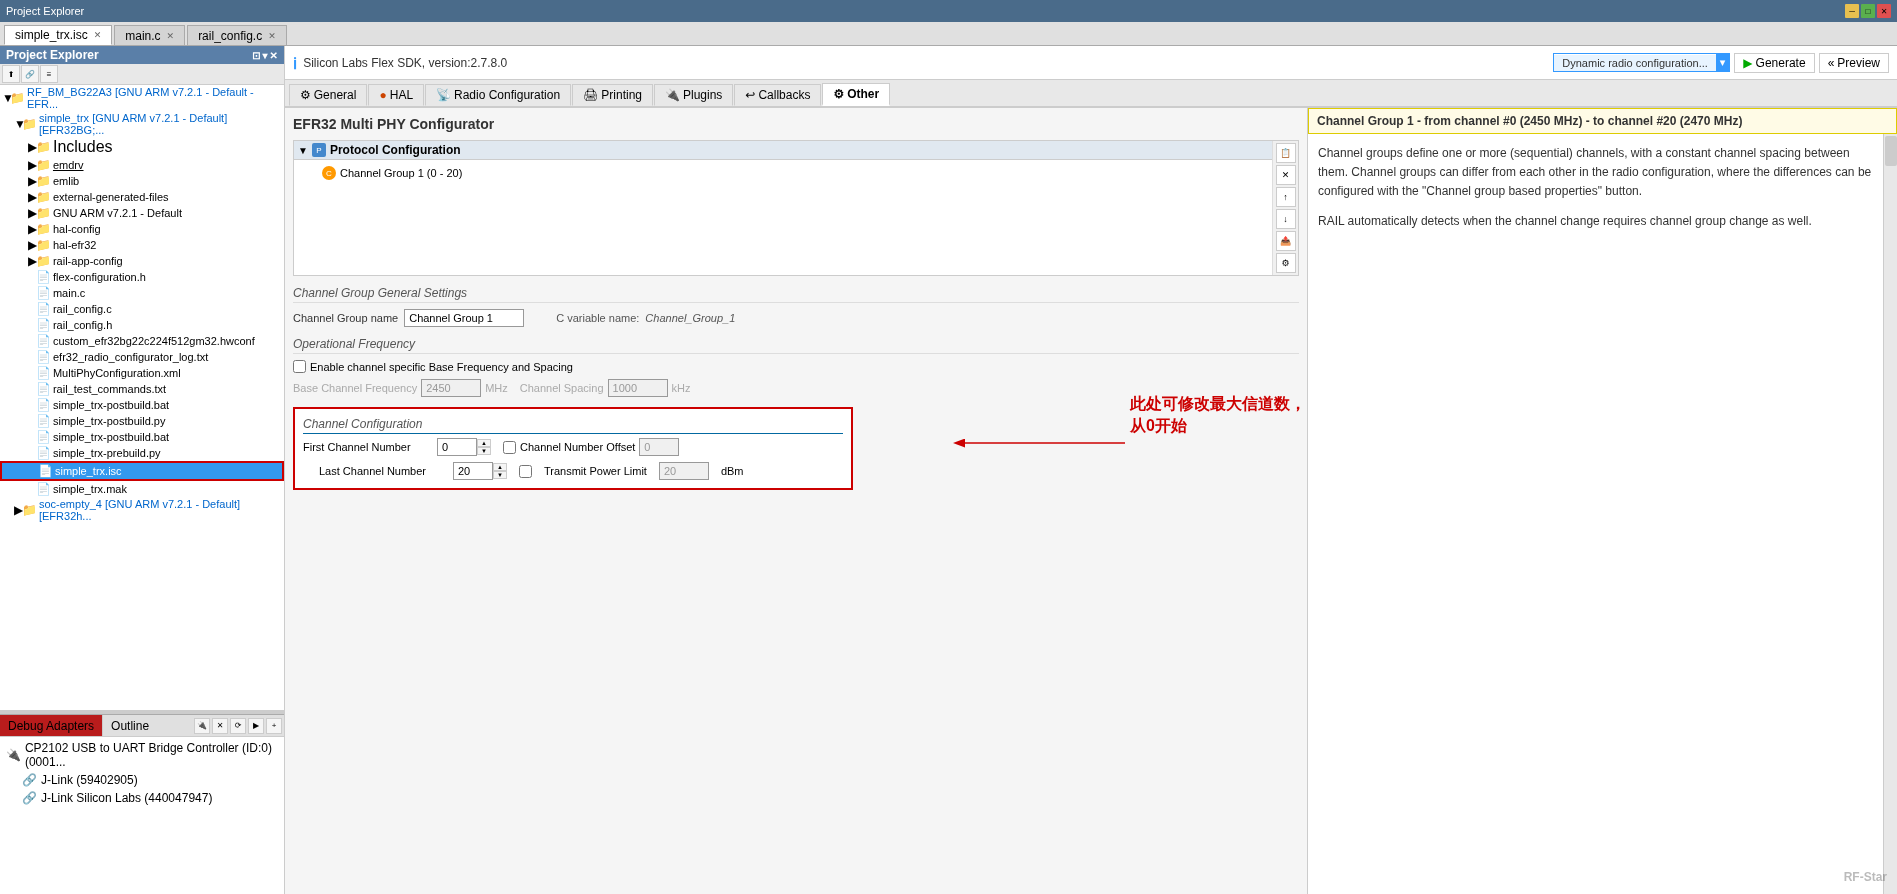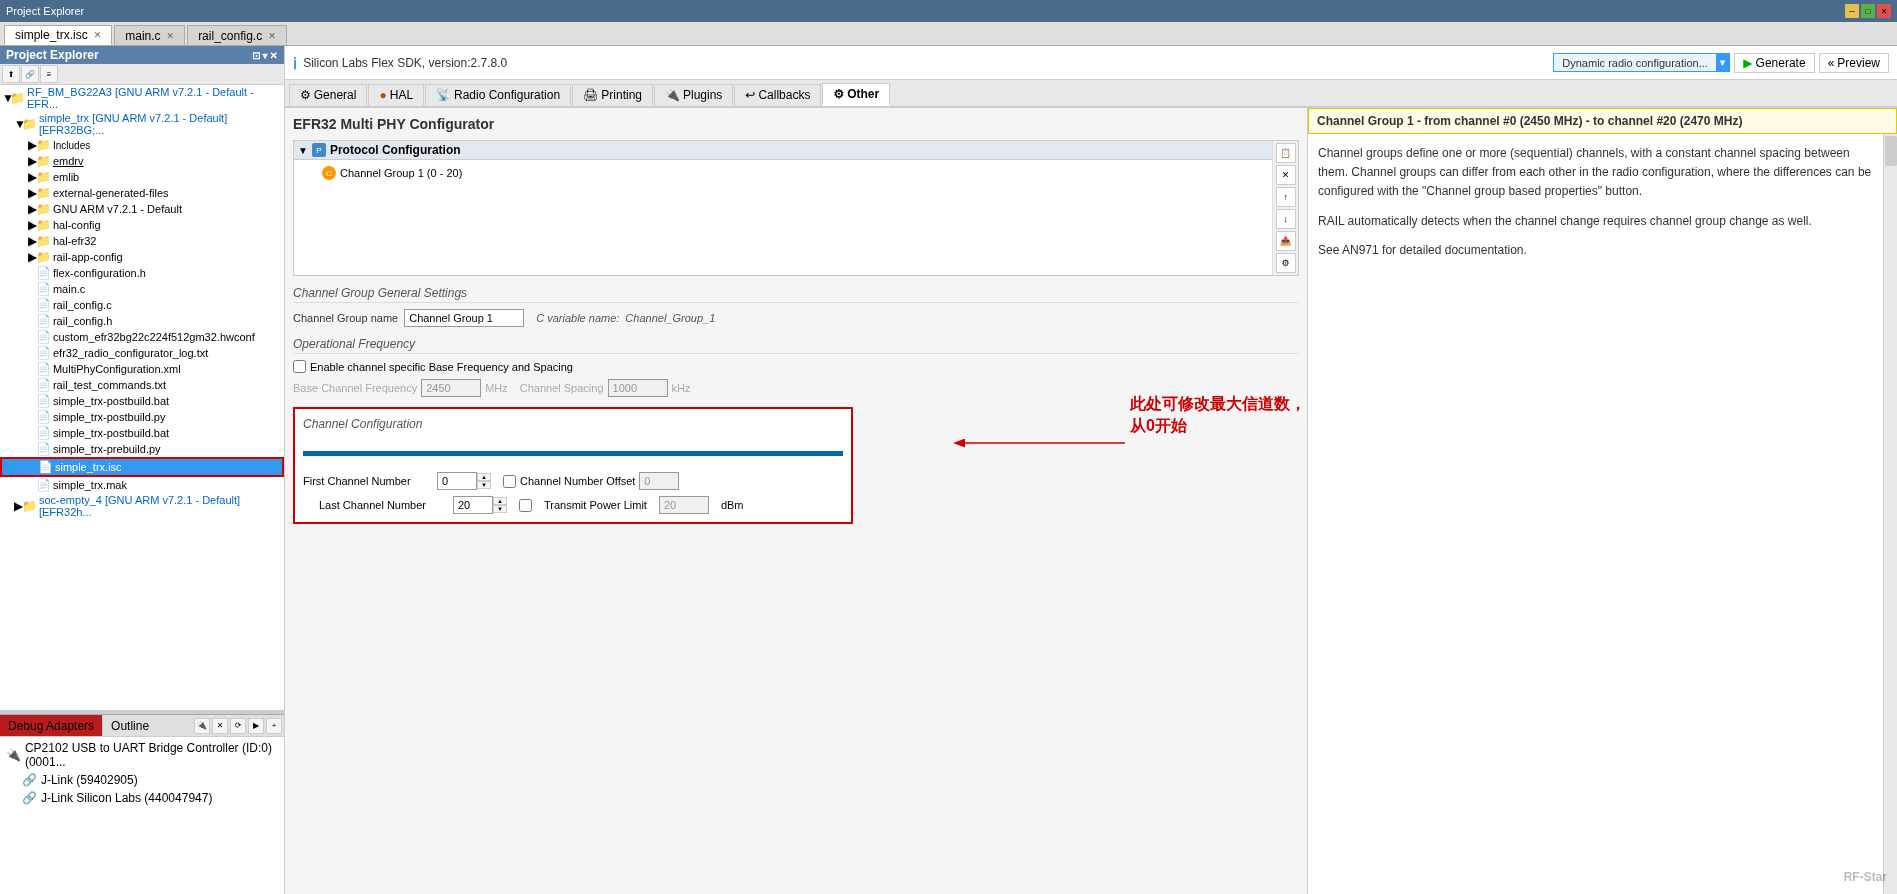--- a/index.html
+++ b/index.html
@@ -63,21 +63,21 @@
 
         <div style="display:flex;align-items:center;padding:1px 2px;padding-left:14px;cursor:pointer;">
           <span style="width:8px; display:inline-block;">▼</span>
           <span style="color:#666; margin-right:2px;">📁</span>
           <span style="color:#0066cc; font-size:11px;">simple_trx [GNU ARM v7.2.1 - Default] [EFR32BG;...</span>
         </div>
 
         <div style="display:flex;align-items:center;padding:1px 2px;padding-left:28px;cursor:pointer;">
           <span style="width:8px; display:inline-block;">▶</span>
           <span style="color:#666; margin-right:2px;">📁</span>
-          <span style="font-size:10px;">Includes</span>
+          <span style="font-size:16px;">Includes</span>
         </div>
         <div style="display:flex;align-items:center;padding:1px 2px;padding-left:28px;cursor:pointer;">
           <span style="width:8px; display:inline-block;">▶</span>
           <span style="color:#666; margin-right:2px;">📁</span>
           <span style="font-size:11px;text-decoration:underline;">emdrv</span>
         </div>
         <div style="display:flex;align-items:center;padding:1px 2px;padding-left:28px;cursor:pointer;">
           <span style="width:8px; display:inline-block;">▶</span>
           <span style="color:#666; margin-right:2px;">📁</span>
           <span style="font-size:11px;">emlib</span>
@@ -314,21 +314,21 @@
 
           
           <div style="margin-bottom:10px;">
             <div style="font-size:12px; font-style:italic; color:#555; margin-bottom:6px; border-bottom:1px solid #ddd; padding-bottom:2px;">Channel Group General Settings</div>
             <div style="display:flex; align-items:center; gap:12px;">
               <div style="display:flex; align-items:center; gap:6px;">
                 <span style="font-size:11px; color:#333;">Channel Group name</span>
                 <input type="text" style="border: 1px solid rgb(153, 153, 153); padding: 2px 4px; font-size: 11px; width: 120px;" value="Channel Group 1">
               </div>
               <div style="display:flex; align-items:center; gap:6px;">
-                <span style="font-size:11px; color:#555; font-style:italic;">C variable name:</span>
+                <span style="font-size:11px; color:#555; margin-left:20px;">C variable name:</span>
                 <span style="font-size:11px; font-style:italic; color:#555;">Channel_Group_1</span>
               </div>
             </div>
           </div>
 
           
           <div style="margin-bottom:10px;">
             <div style="font-size:12px; font-style:italic; color:#555; margin-bottom:6px; border-bottom:1px solid #ddd; padding-bottom:2px;">Operational Frequency</div>
             <div style="display:flex; align-items:center; gap:4px; margin-bottom:6px;">
               <input type="checkbox" style="margin: 0px;">
@@ -343,21 +343,21 @@
               <div style="display:flex; align-items:center; gap:4px;">
                 <span style="font-size:11px; color:#aaa;">Channel Spacing</span>
                 <input type="text" value="1000" style="border: 1px solid rgb(153, 153, 153); padding: 2px 4px; font-size: 11px; width: 60px; background: rgb(240, 240, 240); color: rgb(153, 153, 153);" disabled="">
                 <span style="font-size:11px; color:#aaa;">kHz</span>
               </div>
             </div>
           </div>
 
           
           <div style="border:2px solid #cc0000; padding:8px; background:#fff; position:relative; display:inline-block; min-width:560px;">
-            <div style="font-size:12px; font-style:italic; color:#555; margin-bottom:16px; border-bottom:5px solid #0369a1; padding-bottom:20px;">Channel Configuration</div>
+            <div style="font-size:12px; font-style:italic; color:#555; margin-bottom:4px; border-bottom:1px solid #0369a1; padding-bottom:2px;">Channel Configuration</div>
             
             <div style="display:flex; align-items:center; gap:12px; margin-bottom:6px;">
               <div style="display:flex; align-items:center; gap:4px;">
                 <span style="font-size:11px; min-width:130px;">First Channel Number</span>
                 <div style="display:flex; align-items:center;">
                   <input type="text" value="0" style="border: 1px solid rgb(153, 153, 153); padding: 2px 4px; font-size: 11px; width: 40px;">
                   <div style="display:flex; flex-direction:column;">
                     <button style="width:14px;height:8px;padding:0;border:1px solid #ccc;background:#f5f5f5;cursor:pointer;font-size:6px;line-height:1;">▲</button>
                     <button style="width:14px;height:8px;padding:0;border:1px solid #ccc;background:#f5f5f5;cursor:pointer;font-size:6px;line-height:1;">▼</button>
                   </div>
@@ -409,21 +409,20 @@
         <div style="width:590px; border-left:1px solid #ccc; background:#fff; display:flex; flex-direction:column; overflow:hidden;">
 
           <div style="background:#fffbe6; border:1px solid #ddcc00; padding:5px 8px; font-size:12px; font-weight:bold; color:#333;">
             <span>Channel Group 1 - from channel #0 (2450 MHz) - to channel #20 (2470 MHz)</span>
           </div>
 
           <div style="display:flex; flex:1; overflow:hidden;">
             <div style="flex:1; padding:10px; overflow-y:auto; font-size:11px; line-height:1.6; color:#333;">
               <p style="margin-bottom:10px;">Channel groups define one or more (sequential) channels, with a constant channel spacing between them. Channel groups can differ from each other in the radio configuration, where the differences can be configured with the "Channel group based properties" button.</p>
               <p style="margin-bottom:10px;">RAIL automatically detects when the channel change requires channel group change as well.</p>
-              <p>See AN971 for detailed documentation.</p>
             </div>
             <div style="width:14px; background:#e8e8e8; border-left:1px solid #ccc;">
               <div style="width:12px; height:30px; background:#ccc; margin:2px 1px; border-radius:2px;"></div>
             </div>
           </div>
         </div>
 
       </div>
 
     </div>

